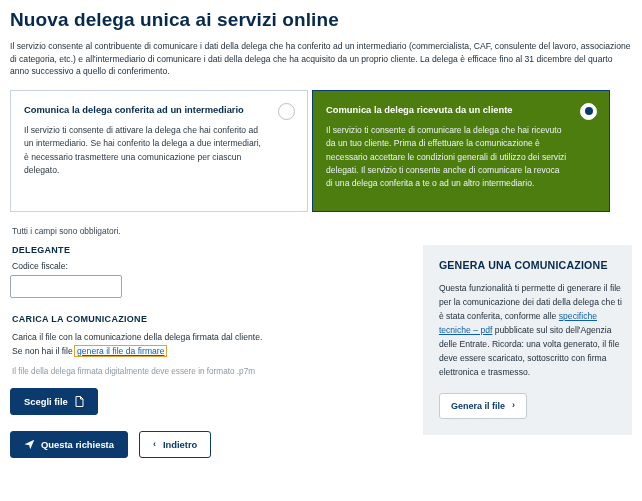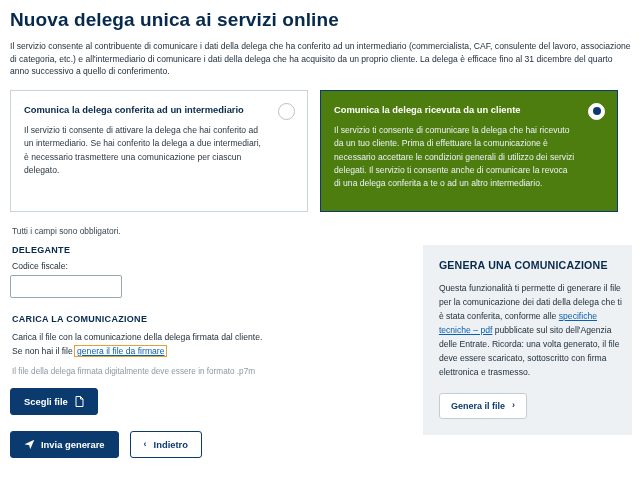--- a/index.html
+++ b/index.html
@@ -31,21 +31,21 @@
   }
   .intro {
     font-size: 8.6px;
     line-height: 12.6px;
     color: #22303d;
     margin: 0 0 12px 0;
     max-width: 622px;
   }
   .cards {
     display: flex;
-    gap: 12px;
+    gap: 4px;
     align-items: stretch;
     margin-bottom: 14px;
   }
   .card {
     position: relative;
     box-sizing: border-box;
     width: 298px;
     min-height: 122px;
     padding: 12px 42px 12px 13px;
   }
@@ -297,21 +297,21 @@
         </div>
       </div>
 
       <div class="btn-row">
         <button class="btn btn-primary">
           <span class="icon-send">
             <svg width="11" height="11" viewBox="0 0 11 11" aria-hidden="true">
               <path d="M0.5 5.3 L10.3 0.8 L6.2 10.3 L5.2 6.3 Z" fill="#ffffff"></path>
             </svg>
           </span>
-          <span>Invia generare</span>
+          <span>Questa richiesta</span>
         </button>
 
         <button class="btn btn-outline">
           <span class="arrow">‹</span>
           <span>Indietro</span>
         </button>
       </div>
 
     </div>
 

